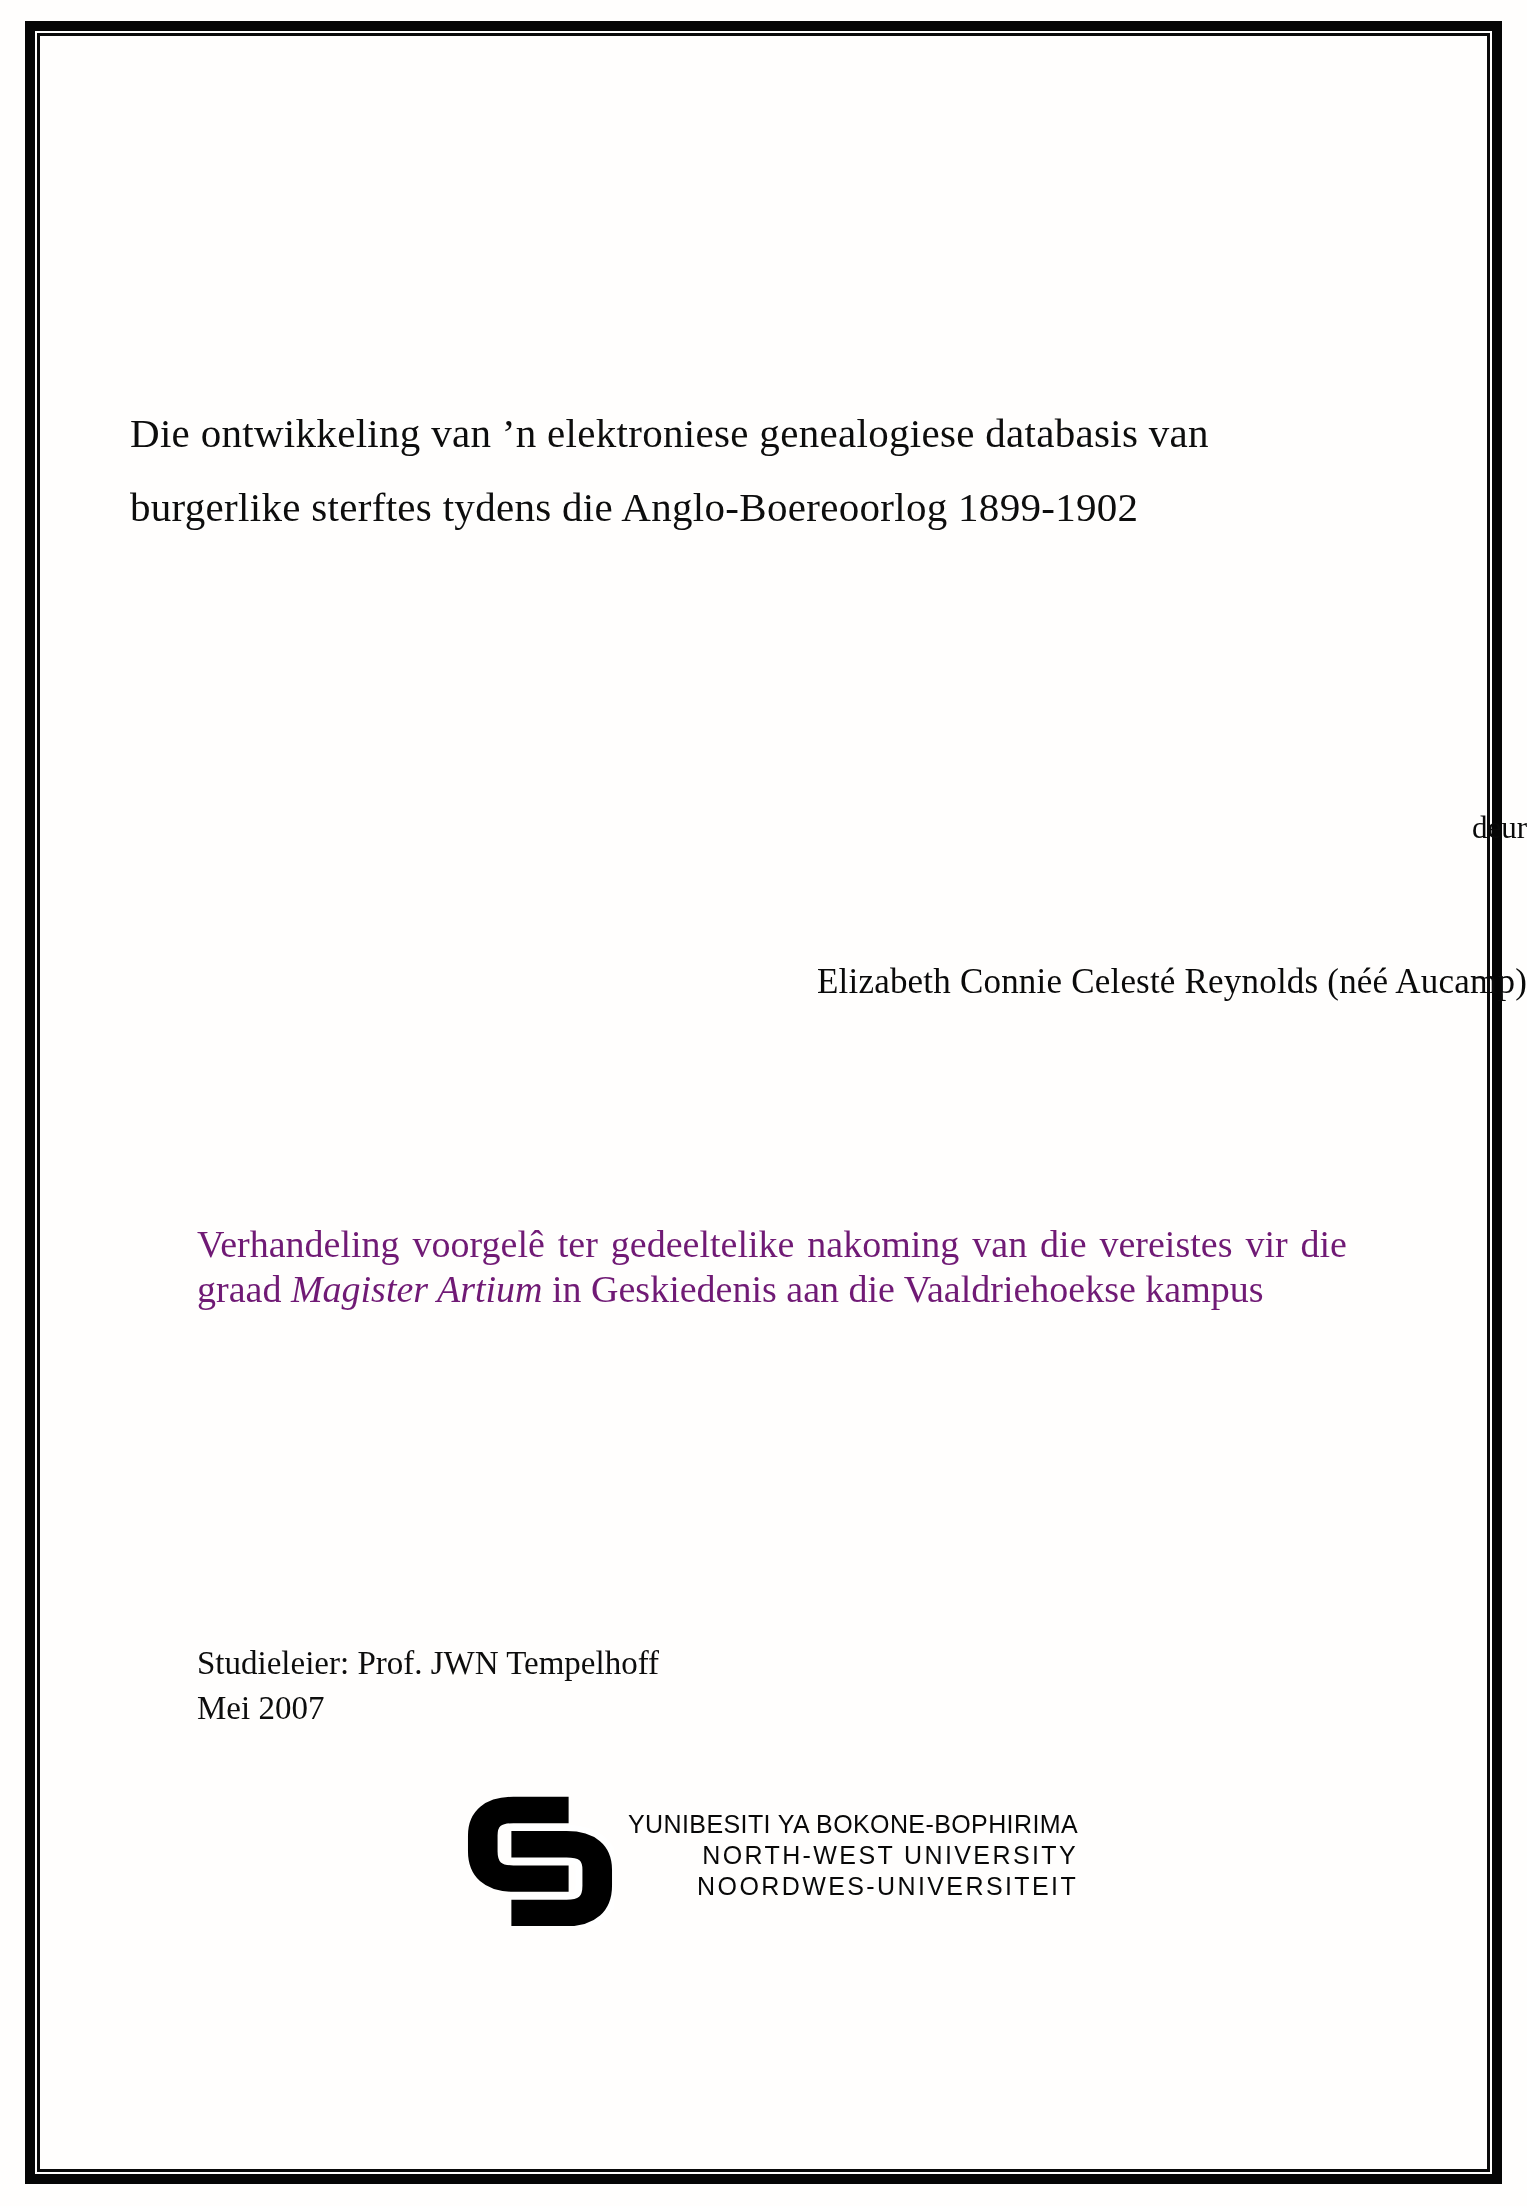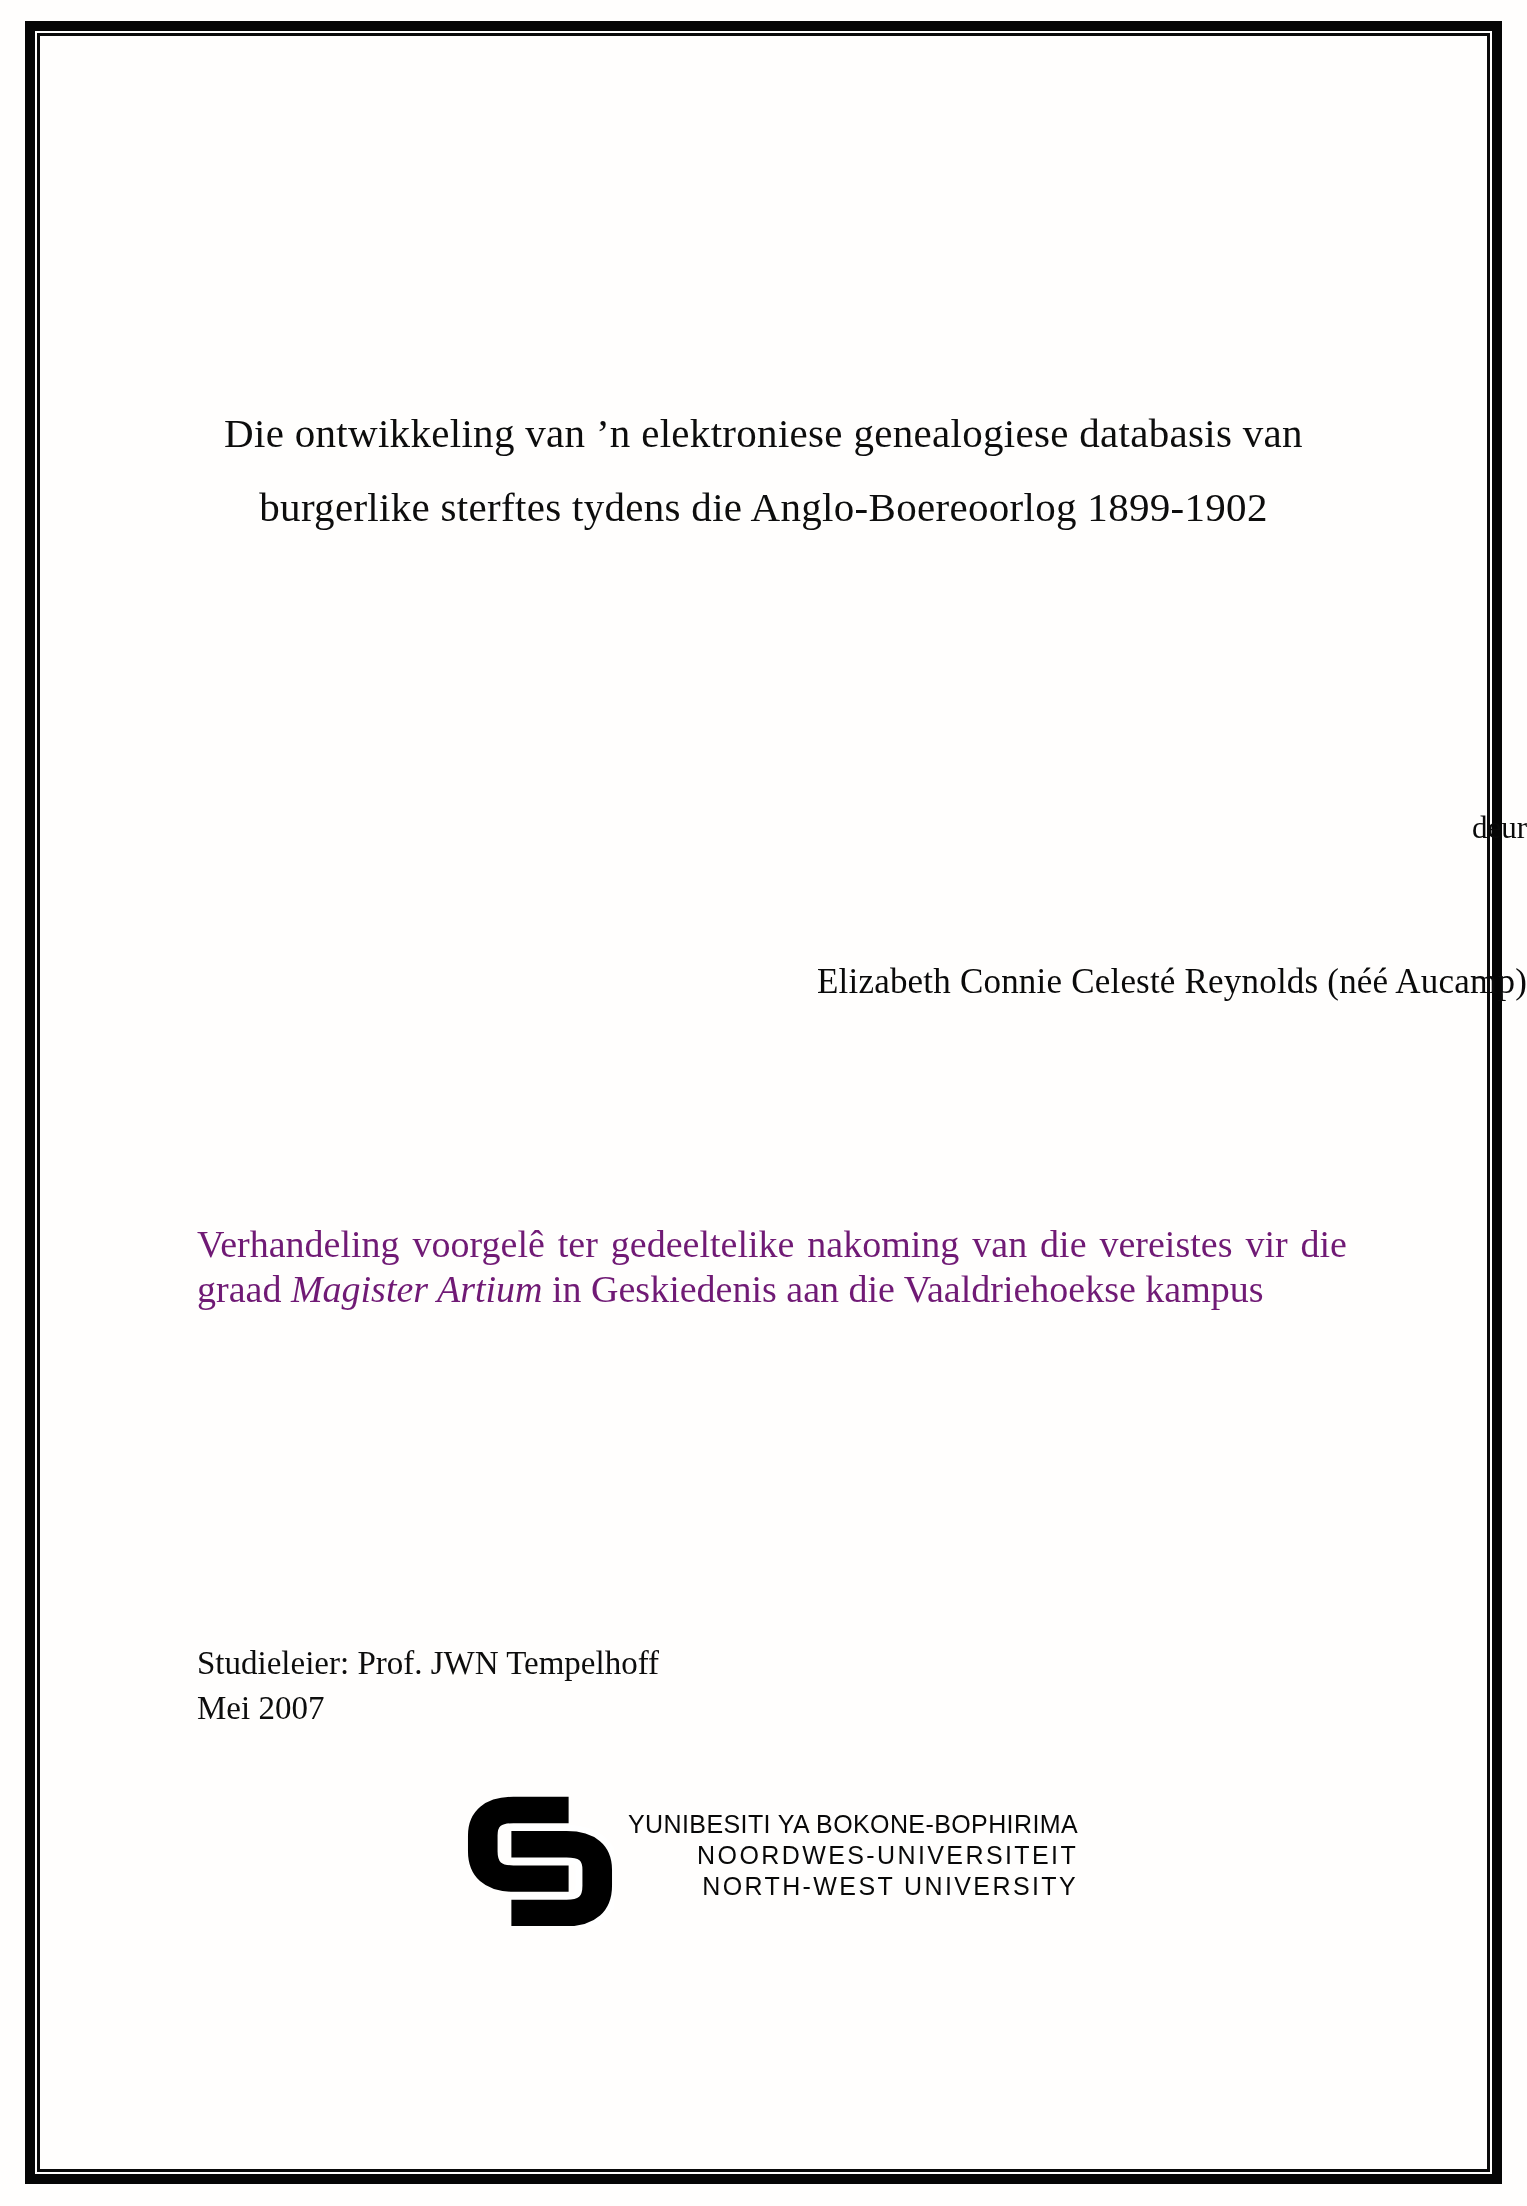--- a/index.html
+++ b/index.html
@@ -24,21 +24,21 @@
   }
   .inner-frame {
     position: absolute;
     left: 2px; top: 2px; right: 2px; bottom: 2px;
     border: 3px solid #0a0a0a;
   }
 
   .thesis-title {
     position: absolute;
     top: 396px; left: 130px; right: 130px;
-    text-align: center;
+    text-align: left;
     font-size: 41px;
     line-height: 74px;
     letter-spacing: 0.3px;
     color: #0d0d0d;
   }
 
   .byline {
     position: absolute;
     top: 810px; left: 0; right: 0;
     text-align: right;
@@ -128,18 +128,18 @@
     <svg class="logo-mark" viewBox="0 0 150 150" preserveAspectRatio="none" aria-hidden="true">
 
       <path d="M 104 17 L 48 17 Q 17 17 17 46 L 17 64 Q 17 95 48 95 L 104 95" fill="none" stroke="#000000" stroke-width="30" stroke-linecap="butt"></path>
 
       <path d="M 46 56 L 102 56 Q 133 56 133 85 L 133 103 Q 133 134 102 134 L 46 134" fill="none" stroke="#ffffff" stroke-width="44" stroke-linecap="butt"></path>
 
       <path d="M 46 56 L 102 56 Q 133 56 133 85 L 133 103 Q 133 134 102 134 L 46 134" fill="none" stroke="#000000" stroke-width="30" stroke-linecap="butt"></path>
     </svg>
     <div class="logo-text">
       <div class="tight">YUNIBESITI YA BOKONE-BOPHIRIMA</div>
+      <div class="spread">NORTH-WEST UNIVERSITY</div>
       <div class="spread">NOORDWES-UNIVERSITEIT</div>
-      <div class="spread">NORTH-WEST UNIVERSITY</div>
     </div>
   </div>
 
 </div>
 
 </body></html>

